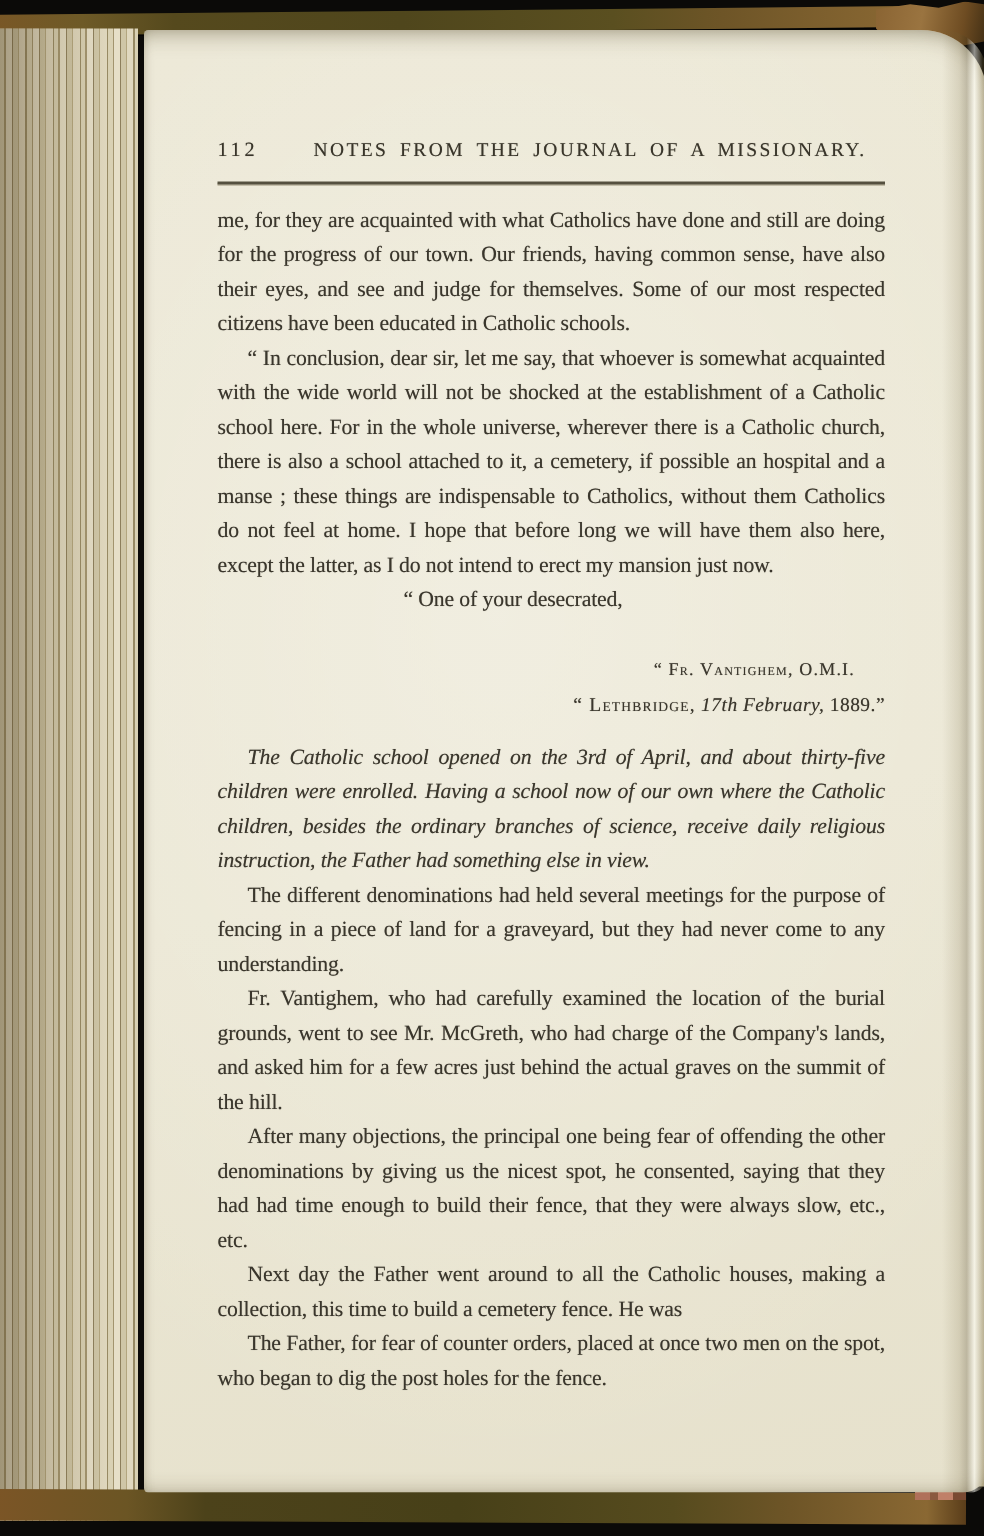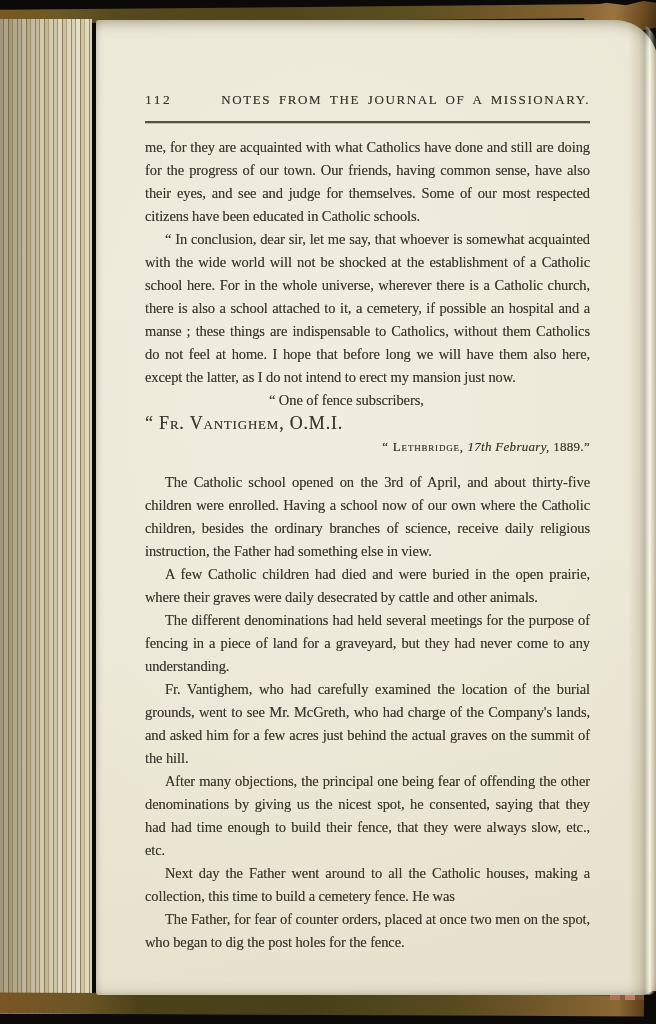--- a/index.html
+++ b/index.html
@@ -67,39 +67,39 @@
   .content{
     position:absolute;left:49px;top:72px;width:445px;
     color:#3a362c;
     text-shadow:0 0 .5px rgba(58,54,44,.55);
   }
   .pagehead{display:flex;align-items:baseline;height:18px;}
   .pagenum{
     font-size:13.5px;letter-spacing:2.5px;width:64px;flex:none;color:#39352a;
   }
   .running-title{
-    flex:1;text-align:right;font-size:13px;letter-spacing:1.6px;
+    flex:1;text-align:left;font-size:13px;letter-spacing:1.6px;
     word-spacing:3px;color:#39352a;white-space:nowrap;
   }
   .rule{height:2px;background:#55503f;margin-top:11px;box-shadow:0 1px 0 rgba(120,110,80,.35);}
   .bodytext{margin-top:13px;font-size:14.5px;line-height:23px;letter-spacing:-.1px;}
   .bodytext p{margin:0;text-align:justify;text-indent:20px;}
   .bodytext p.noindent{text-indent:0;}
   p.closing-line{text-indent:0 !important;text-align:left !important;padding-left:124px;}
   p.signature{
-    text-indent:0 !important;text-align:left;padding-right:20px;
-    font-variant:small-caps;font-size:18px;letter-spacing:.8px;
+    text-indent:0 !important;text-align:right;padding-right:20px;
+    font-variant:small-caps;font-size:12px;letter-spacing:.8px;margin-top:23px;
   }
   p.dateline{
     text-indent:0 !important;text-align:right;padding-left:20px;
     font-size:13px;letter-spacing:.3px;
   }
   p.dateline .sc{font-variant:small-caps;letter-spacing:.8px;}
   p.dateline .it{font-style:italic;}
-  p.section-start{margin-top:13px !important;}
+  p.section-start{margin-top:13px !important;font-style:italic;}
 </style>
 </head>
 <body>
 
 <div class="scene">
 
   <div class="cover-top"></div>
   <div class="patch-top-right"></div>
   <div class="fore-edge"></div>
   <div class="right-sliver"></div>
@@ -112,26 +112,25 @@
       <div class="pagehead">
         <span class="pagenum">112</span>
         <span class="running-title">NOTES FROM THE JOURNAL OF A MISSIONARY.</span>
       </div>
       <div class="rule"></div>
 
       <div class="bodytext">
         <p class="noindent">me, for they are acquainted with what Catholics have done and still are doing for the progress of our town. Our friends, having common sense, have also their eyes, and see and judge for themselves. Some of our most respected citizens have been educated in Catholic schools.</p>
         <p>“ In conclusion, dear sir, let me say, that whoever is somewhat acquainted with the wide world will not be shocked at the establishment of a Catholic school here. For in the whole universe, wherever there is a Catholic church, there is also a school attached to it, a cemetery, if possible an hospital and a manse ; these things are indispensable to Catholics, without them Catholics do not feel at home. I hope that before long we will have them also here, except the latter, as I do not intend to erect my mansion just now.</p>
 
-        <p class="closing-line">“ One of fence subscribers,</p>
+        <p class="closing-line">“ One of your desecrated,</p>
         <p class="signature">“ Fr. Vantighem, O.M.I.</p>
         <p class="dateline"><span class="sc">“ Lethbridge,</span> <span class="it">17th February,</span> <span>1889.”</span></p>
 
         <p class="section-start">The Catholic school opened on the 3rd of April, and about thirty-five children were enrolled. Having a school now of our own where the Catholic children, besides the ordinary branches of science, receive daily religious instruction, the Father had something else in view.</p>
-        <p>A few Catholic children had died and were buried in the open prairie, where their graves were daily desecrated by cattle and other animals.</p>
         <p>The different denominations had held several meetings for the purpose of fencing in a piece of land for a graveyard, but they had never come to any understanding.</p>
         <p>Fr. Vantighem, who had carefully examined the location of the burial grounds, went to see Mr. McGreth, who had charge of the Company's lands, and asked him for a few acres just behind the actual graves on the summit of the hill.</p>
         <p>After many objections, the principal one being fear of offending the other denominations by giving us the nicest spot, he consented, saying that they had had time enough to build their fence, that they were always slow, etc., etc.</p>
         <p>Next day the Father went around to all the Catholic houses, making a collection, this time to build a cemetery fence. He was</p>
         <p>The Father, for fear of counter orders, placed at once two men on the spot, who began to dig the post holes for the fence.</p>
       </div>
 
     </div>
   </div>
 </div>

